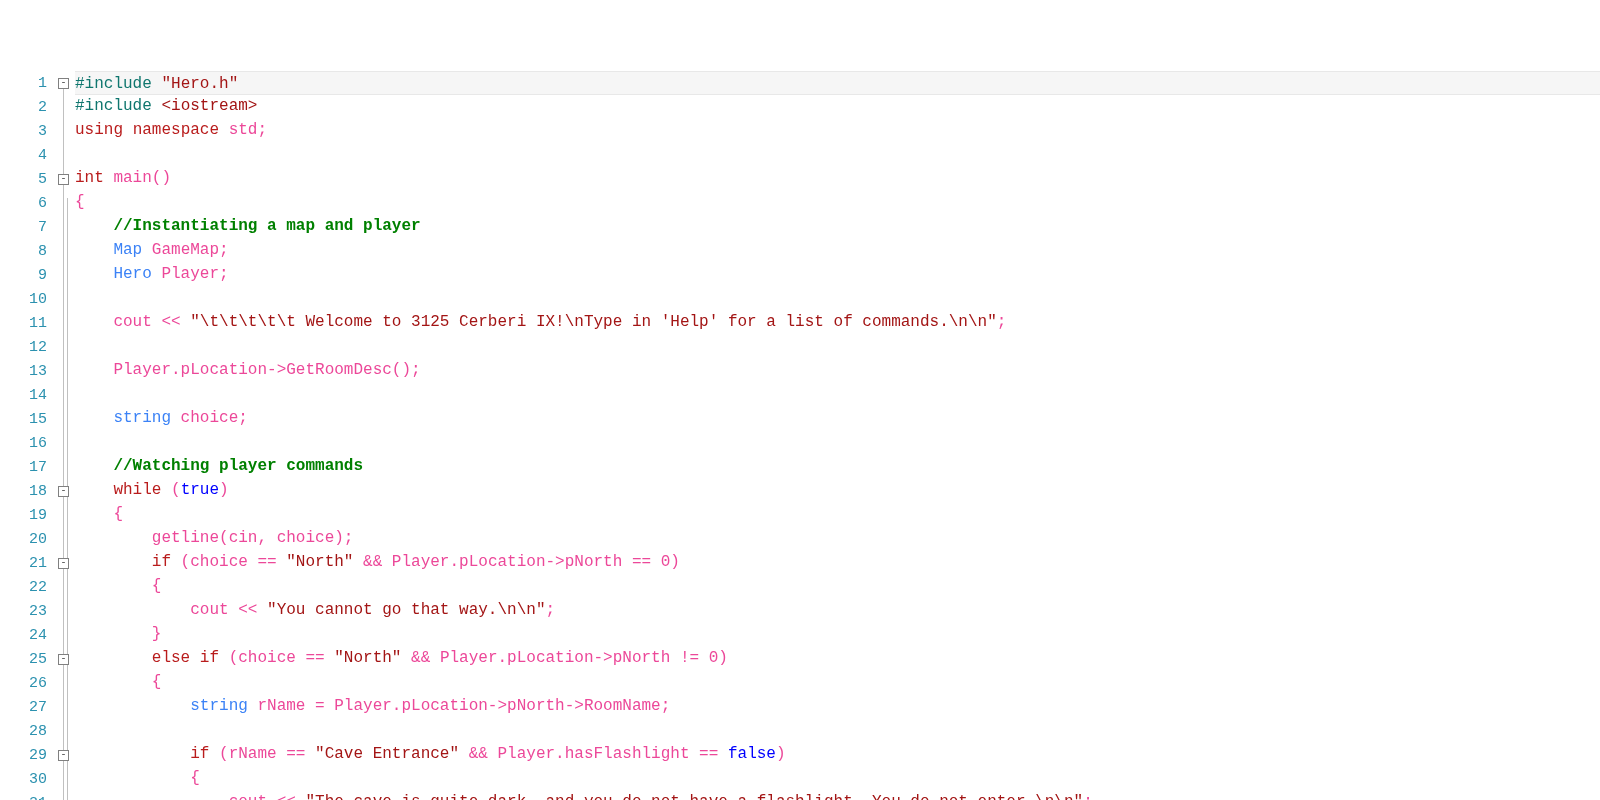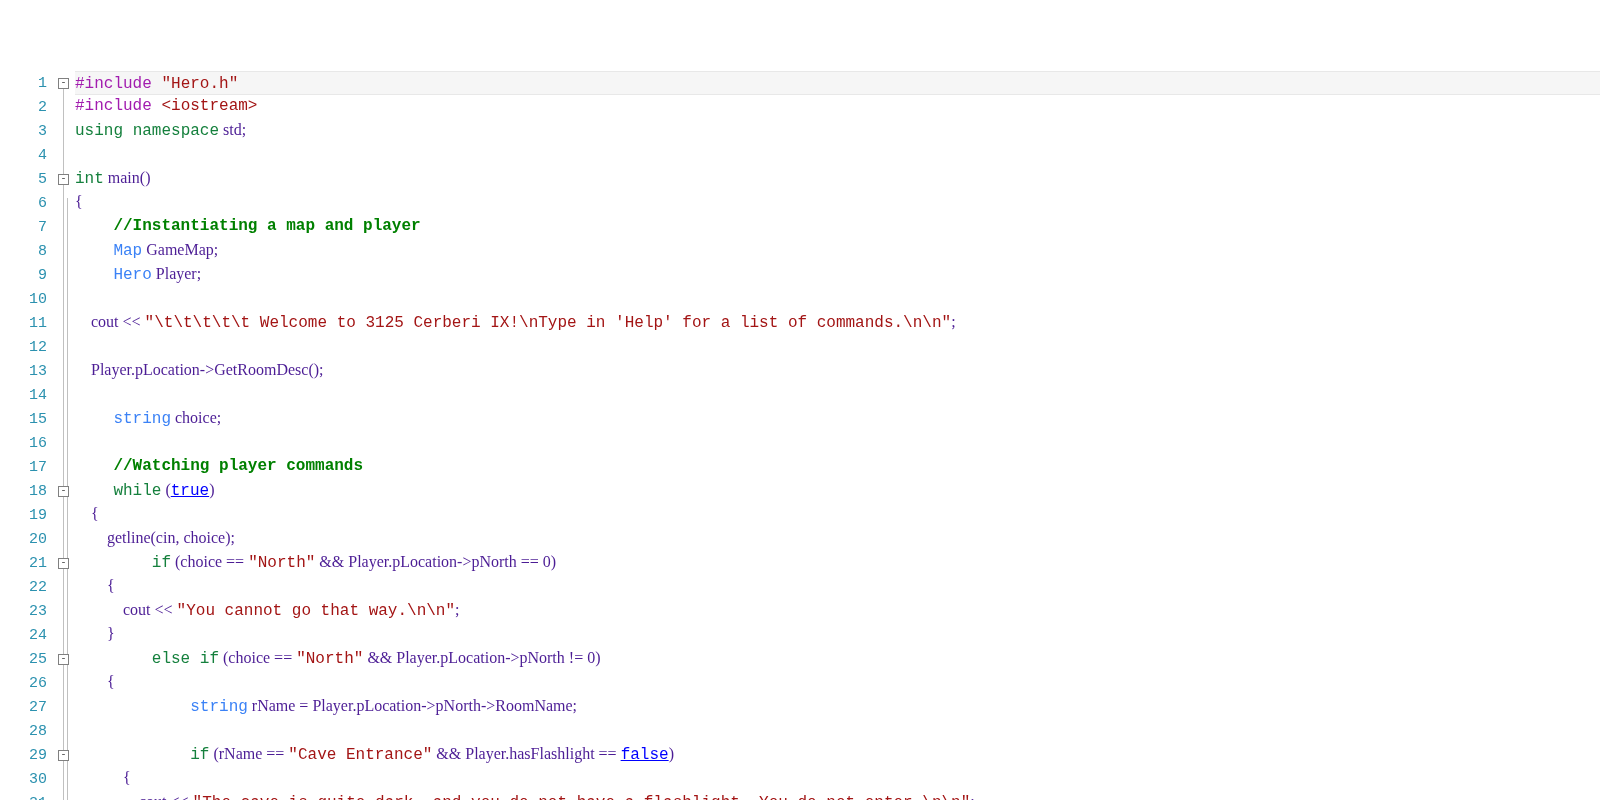--- a/index.html
+++ b/index.html
@@ -58,27 +58,27 @@
     background: #c0c0c0;
   }
   .code {
     flex: 1;
     line-height: 24px;
     padding-left: 2px;
     position: relative;
   }
   .line { height: 24px; }
   .line.hl { background: #f6f6f6; border-top: 1px solid #e8e8e8; border-bottom: 1px solid #e8e8e8; margin-top:-1px; margin-bottom:-1px;}
-  .tok-pp { color: #a21caf; }
+  .tok-pp { color: #0f766e; }
   .tok-str { color: #a31515; }
-  .tok-kw { color: #15803d; }
+  .tok-kw { color: #b91c1c; }
   .tok-type { color: #3b82f6; }
   .tok-cmt { color: #008000; font-weight: bold; }
-  .tok-bool { color: #0000ff; text-decoration: underline; }
-  .tok-id { color: #4c1d95; font-family: Liberation Serif, serif; }
+  .tok-bool { color: #0000ff; }
+  .tok-id { color: #ec4899; }
 </style>
 </head>
 <body>
 
 
 
 <div class="editor">
   <div class="gutter" id="gutter">1
 2
 3

